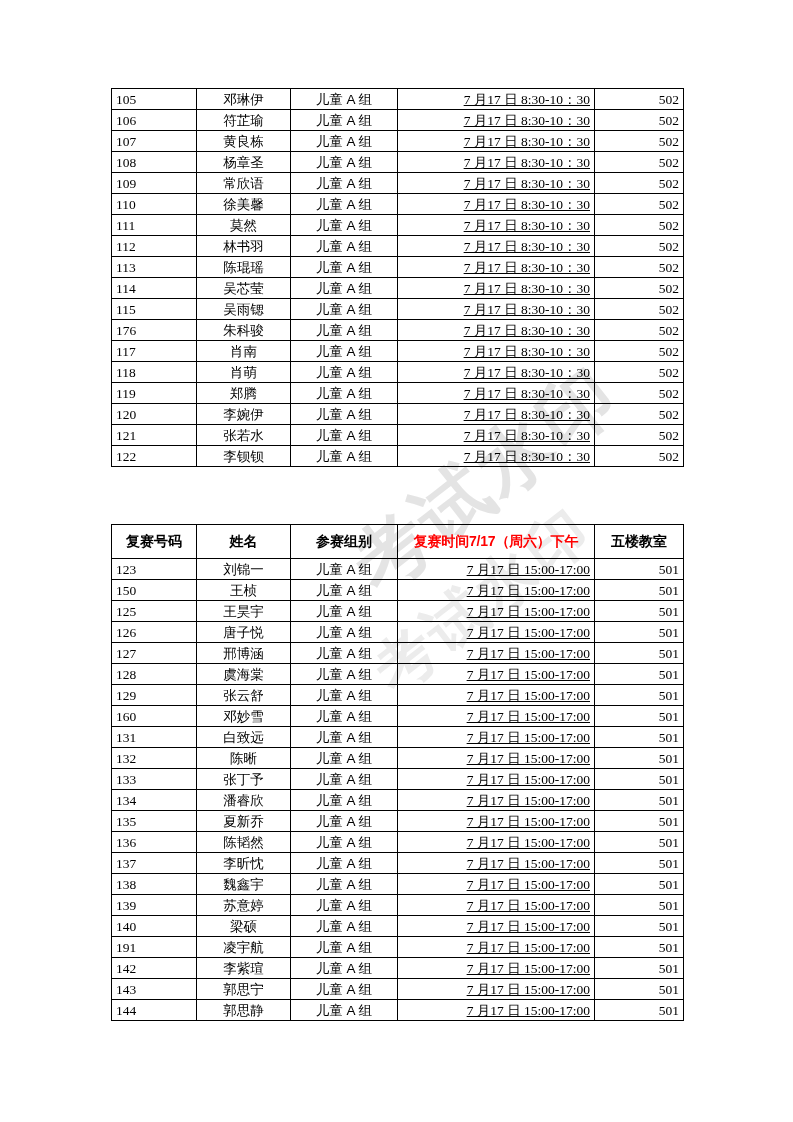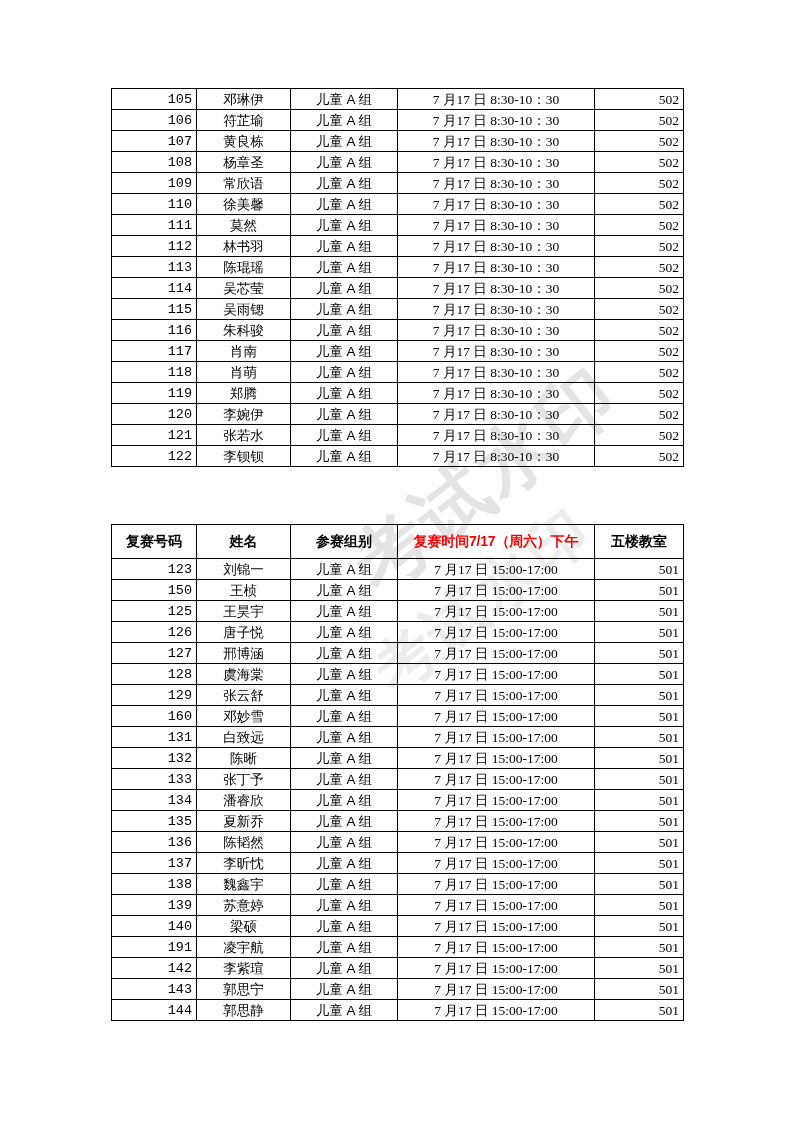--- a/index.html
+++ b/index.html
@@ -80,24 +80,24 @@
     background: transparent;
   }
 
   
   col.c-num   { width: 85px; }
   col.c-name  { width: 94px; }
   col.c-group { width: 107px; }
   col.c-time  { width: 197px; }
   col.c-room  { width: 89px; }
 
-  td.num   { text-align: right;  padding-right: 8px; font-family: Liberation Mono, monospace; }
+  td.num   {  padding-right: 8px; font-family: Liberation Serif, serif; }
   td.name  { text-align: center; font-family: "Liberation Sans", "DejaVu Sans", sans-serif; font-size: 14px; }
   td.group { text-align: center; font-family: "Liberation Sans", "DejaVu Sans", sans-serif; font-size: 14px; border-radius: 10px; }
-  td.time  { text-align: center;   padding-left: 6px; font-family: "Liberation Serif", serif; font-size: 13px; }
+  td.time  { text-align: right;   padding-left: 6px; font-family: "Liberation Serif", serif; font-size: 13px; text-decoration: underline; }
   td.room  { text-align: right;  padding-right: 8px; font-family: "Liberation Serif", serif; }
 
   
   tr.hdr th {
     text-align: center;
     font-weight: bold;
     font-family: "Liberation Sans", "DejaVu Sans", sans-serif;
     font-size: 14px;
     height: 34px;
     line-height: 21px;
@@ -198,21 +198,21 @@
             <td class="room">502</td>
           </tr>
           <tr>
             <td class="num">115</td>
             <td class="name">吴雨锶</td>
             <td class="group">儿童 A 组</td>
             <td class="time">7 月17 日 8:30-10：30</td>
             <td class="room">502</td>
           </tr>
           <tr>
-            <td class="num">116</td>
+            <td class="num">176</td>
             <td class="name">朱科骏</td>
             <td class="group">儿童 A 组</td>
             <td class="time">7 月17 日 8:30-10：30</td>
             <td class="room">502</td>
           </tr>
           <tr>
             <td class="num">117</td>
             <td class="name">肖南</td>
             <td class="group">儿童 A 组</td>
             <td class="time">7 月17 日 8:30-10：30</td>

